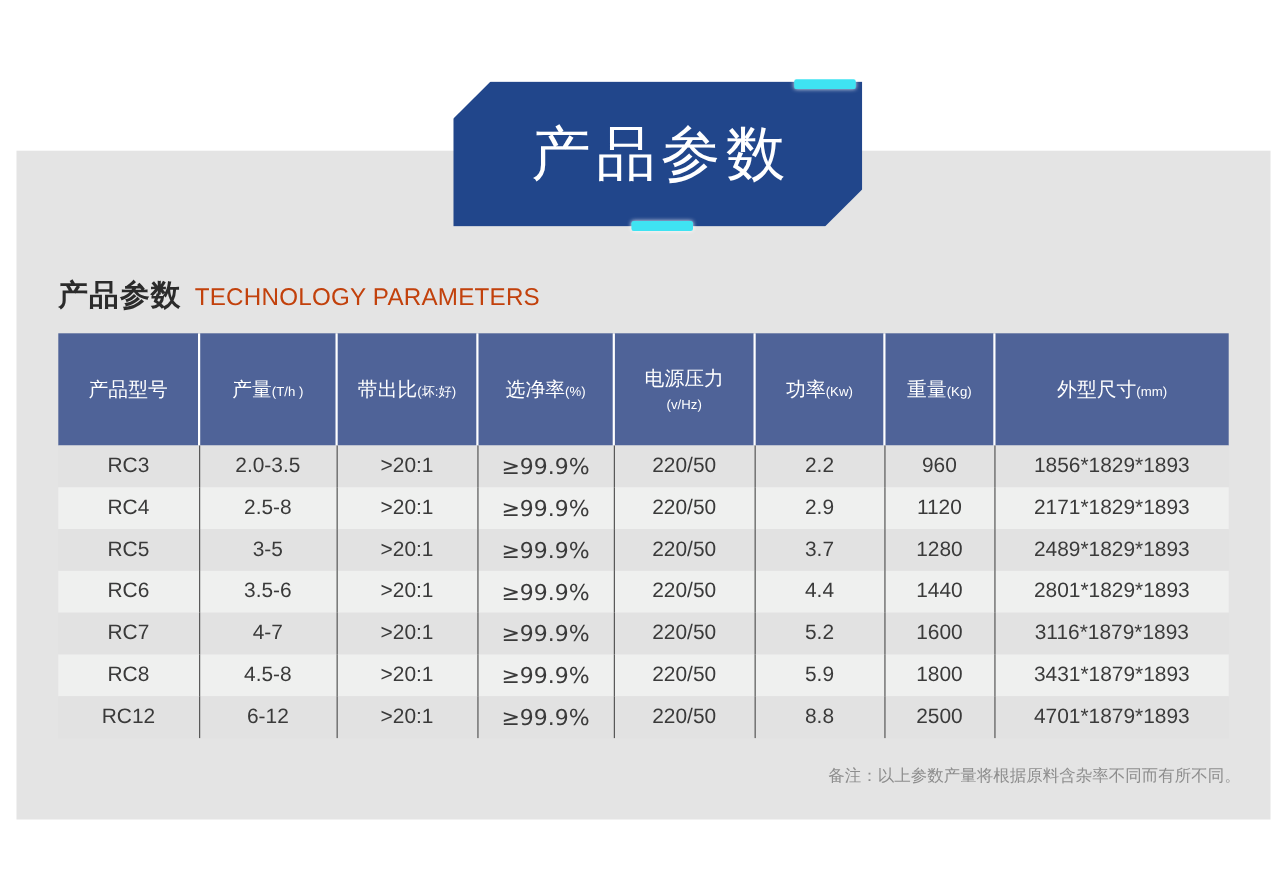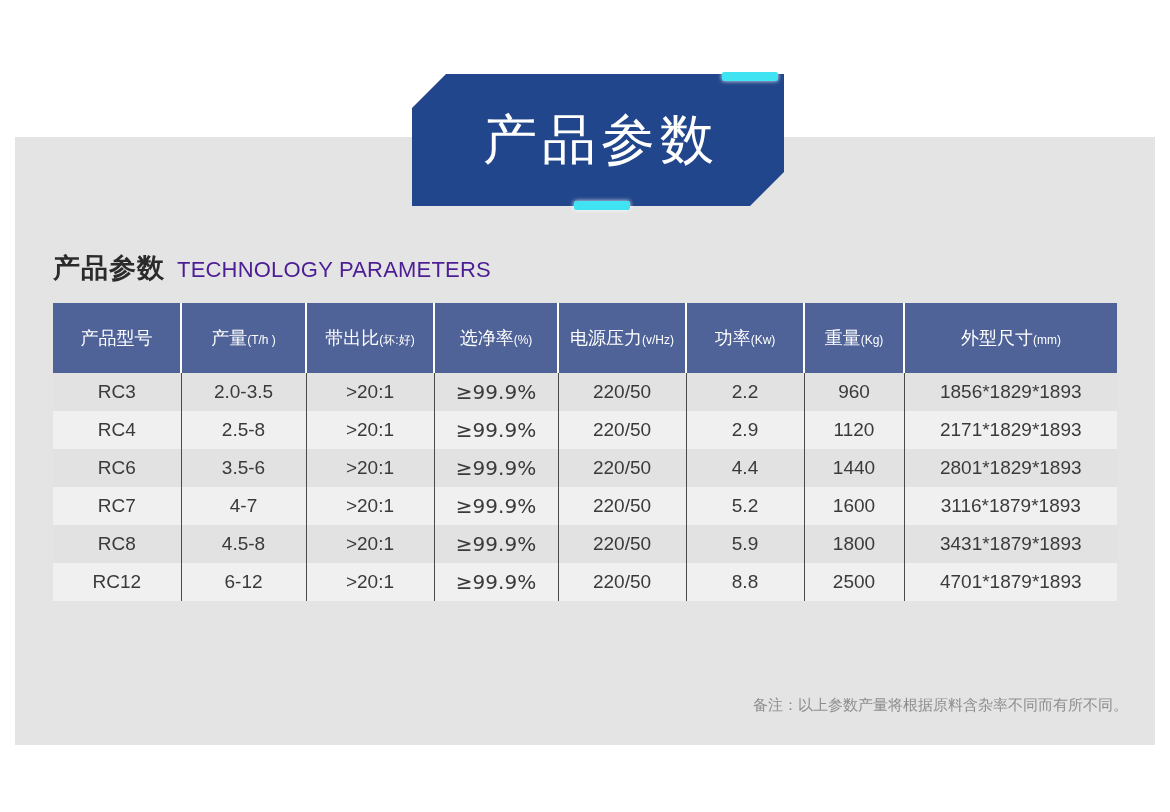--- a/index.html
+++ b/index.html
@@ -86,21 +86,21 @@
   }
   .section-head .cn {
     font-size: 27px;
     font-weight: bold;
     color: #2b2b2b;
     letter-spacing: 1px;
     font-family: "DejaVu Sans", "Liberation Sans", sans-serif;
   }
   .section-head .en {
     font-size: 22px;
-    color: #4c1d95;
+    color: #c2410c;
     margin-left: 12px;
     letter-spacing: 0.2px;
     font-family: "Liberation Sans", sans-serif;
   }
 
   
   .spec-table {
     position: absolute;
     left: 53px;
     top: 303px;
@@ -110,21 +110,21 @@
   }
   .spec-table th {
     background: #4f6398;
     color: #ffffff;
     height: 70px;
     font-weight: 400;
     font-size: 18px;
     border-right: 2px solid #ffffff;
     font-family: "DejaVu Sans", "Liberation Sans", sans-serif;
     vertical-align: middle;
-    padding: 0;
+    padding: 16px;
   }
   .spec-table th:last-child { border-right: none; }
   .spec-table th .unit {
     font-size: 12px;
     font-family: "Liberation Sans", sans-serif;
   }
   .spec-table td {
     height: 38px;
     font-size: 19px;
     color: #3a3a3a;
@@ -232,20 +232,30 @@
         <td class="model">RC4</td>
         <td>2.5-8</td>
         <td>&gt;20:1</td>
         <td class="pct">≥99.9%</td>
         <td>220/50</td>
         <td>2.9</td>
         <td>1120</td>
         <td>2171*1829*1893</td>
       </tr>
       <tr>
+        <td class="model">RC5</td>
+        <td>3-5</td>
+        <td>&gt;20:1</td>
+        <td class="pct">≥99.9%</td>
+        <td>220/50</td>
+        <td>3.7</td>
+        <td>1280</td>
+        <td>2489*1829*1893</td>
+      </tr>
+      <tr>
         <td class="model">RC6</td>
         <td>3.5-6</td>
         <td>&gt;20:1</td>
         <td class="pct">≥99.9%</td>
         <td>220/50</td>
         <td>4.4</td>
         <td>1440</td>
         <td>2801*1829*1893</td>
       </tr>
       <tr>

